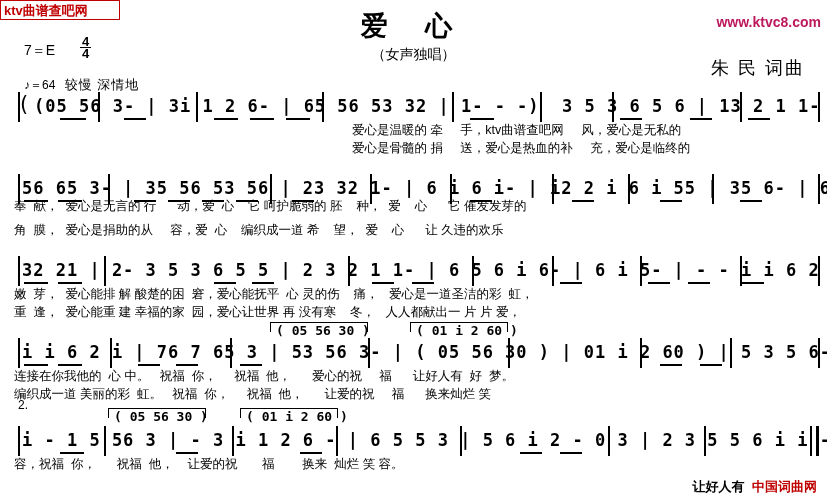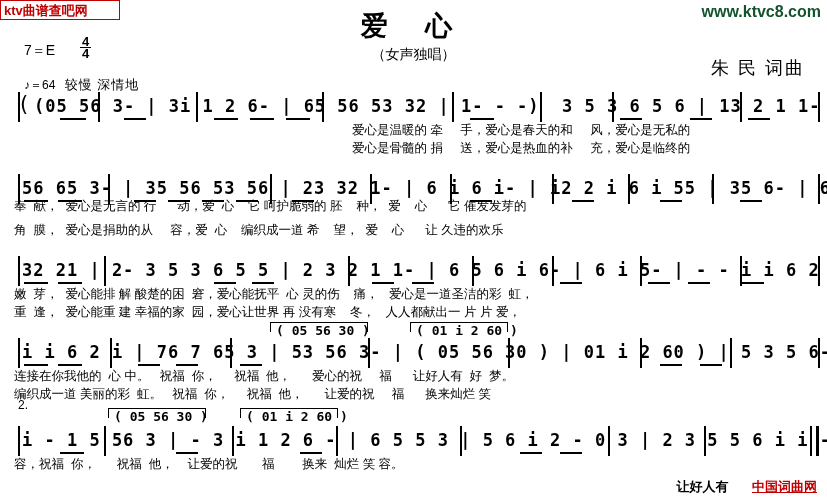--- a/index.html
+++ b/index.html
@@ -14,22 +14,22 @@
     position:absolute;left:4px;top:2px;
     font-family:"Liberation Sans",sans-serif;
     font-size:13px;color:#c00000;font-weight:bold;
     letter-spacing:0px;
   }
   .wm-left-box{
     position:absolute;left:0px;top:0px;width:118px;height:18px;
     border:1px solid #c00000;
   }
   .wm-right{
-    position:absolute;right:6px;top:3px;
-    font-size:16px;color:#14532d;font-weight:bold;
+    position:absolute;right:6px;top:14px;
+    font-size:14px;color:#be185d;font-weight:bold;
   }
   .title{
     position:absolute;left:0;right:0;top:8px;
     text-align:center;
     font-family:"DejaVu Sans",sans-serif;
     font-size:27px;font-weight:bold;letter-spacing:14px;
   }
   .subtitle{
     position:absolute;left:0;right:0;top:46px;
     text-align:center;
@@ -87,21 +87,21 @@
     font-size:13px;font-weight:bold;white-space:pre;
   }
   .repeat{
     position:absolute;font-size:12px;
   }
   .footer{
     position:absolute;right:10px;bottom:4px;
     font-size:13px;font-weight:bold;
   }
   .footer .src{color:#000;}
-  .footer .site{color:#c00000;margin-left:20px;text-decoration:underline;}
+  .footer .site{color:#c00000;margin-left:4px;}
 </style>
 </head>
 <body>
 
 <div class="wm-left-box"></div>
 <div class="wm-left">ktv曲谱查吧网</div>
 <div class="wm-right">www.ktvc8.com</div>
 
 <div class="title">爱 心</div>
 <div class="subtitle">（女声独唱）</div>
@@ -134,21 +134,21 @@
   <div class="barline" style="left:18px;top:-4px;height:30px;"></div>
   <div class="barline" style="left:98px;top:-4px;height:30px;"></div>
   <div class="barline" style="left:196px;top:-4px;height:30px;"></div>
   <div class="barline" style="left:322px;top:-4px;height:30px;"></div>
   <div class="barline" style="left:452px;top:-4px;height:30px;"></div>
   <div class="barline" style="left:540px;top:-4px;height:30px;"></div>
   <div class="barline" style="left:612px;top:-4px;height:30px;"></div>
   <div class="barline" style="left:740px;top:-4px;height:30px;"></div>
   <div class="barline" style="left:818px;top:-4px;height:30px;"></div>
 
-  <div class="lyric" style="left:352px;top:26px;">爱心是温暖的 牵     手，爱心是春天的和     风，爱心是无私的</div>
+  <div class="lyric" style="left:352px;top:26px;">爱心是温暖的 牵     手，ktv曲谱查吧网     风，爱心是无私的</div>
   <div class="lyric" style="left:352px;top:44px;">爱心是骨髓的 捐     送，爱心是热血的补     充，爱心是临终的</div>
 </div>
 
 <div class="system" style="top:178px;">
   <div class="notes" style="left:22px;top:0px;letter-spacing:1px;">56 65 3- | 35 56 53 56 | 23 32 1- | 6 i 6 i- | i2 2 i 6 i 55 | 35 6- | 66 i 6 i- | i6 65 i 5 3 |</div>
   <div class="beam" style="left:24px;top:22px;width:24px;"></div>
   <div class="beam" style="left:58px;top:22px;width:24px;"></div>
   <div class="beam" style="left:134px;top:22px;width:22px;"></div>
   <div class="beam" style="left:168px;top:22px;width:22px;"></div>
   <div class="beam" style="left:202px;top:22px;width:22px;"></div>

